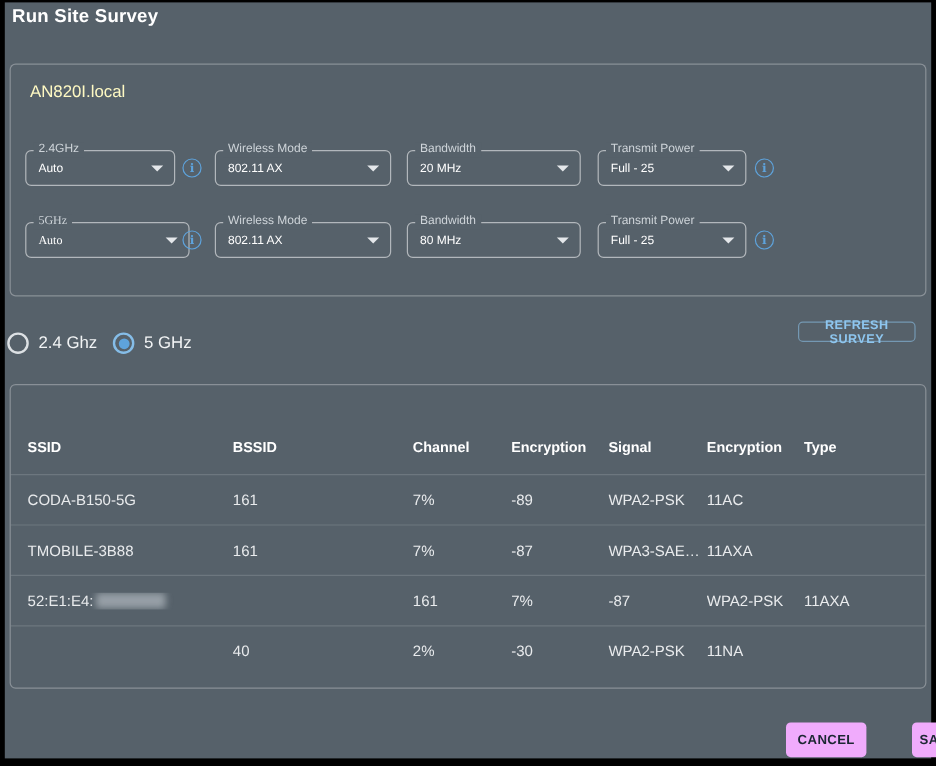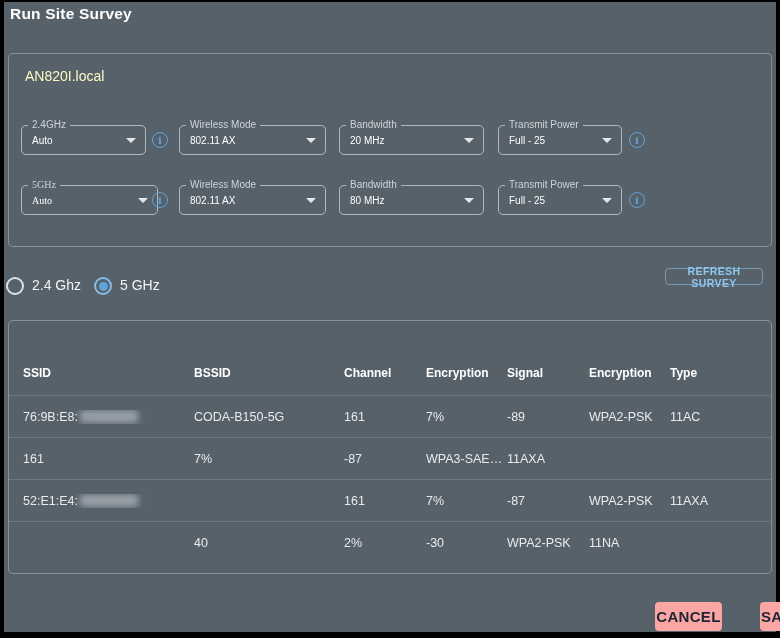--- a/index.html
+++ b/index.html
@@ -117,23 +117,23 @@
   .bssid-cell { display: flex; align-items: center; }
   .redact {
     display: none; width: 58px; height: 13px;
     background: #a7afb6; border-radius: 2px;
     filter: blur(3px); opacity: .8; margin-left: 2px;
   }
 
   
   .footer-btn {
     position: absolute; top: 600px; height: 29px;
-    background: #fca5a5; color: #1c2733;
+    background: #f0abfc; color: #1c2733;
     font-family: "Liberation Sans", sans-serif;
-    font-size: 15px; font-weight: bold; letter-spacing: .3px;
+    font-size: 11px; font-weight: bold; letter-spacing: .3px;
     border: none; border-radius: 4px; cursor: pointer;
     display: flex; align-items: center; justify-content: center;
   }
   #cancel-btn { left: 651px; width: 67px; }
   #save-btn { left: 756px; width: 43px; }
 </style>
 </head>
 <body>
 
 <div class="dialog">
@@ -212,33 +212,30 @@
         <span>SSID</span>
         <span>BSSID</span>
         <span>Channel</span>
         <span>Encryption</span>
         <span>Signal</span>
         <span>Encryption</span>
         <span>Type</span>
       </div>
     <div>
   <div class="trow">
-    <div class="cell bssid-cell">
-      <span>76:9B:E8:</span>
-      <span class="redact" style="display: inline-block;"></span>
-    </div>
     <div class="cell">CODA-B150-5G</div>
     <div class="cell">161</div>
     <div class="cell">7%</div>
     <div class="cell">-89</div>
     <div class="cell">WPA2-PSK</div>
     <div class="cell">11AC</div>
   </div>
 
   <div class="trow">
+    <div class="cell">TMOBILE-3B88</div>
     <div class="cell">161</div>
     <div class="cell">7%</div>
     <div class="cell">-87</div>
     <div class="cell">WPA3-SAE…</div>
     <div class="cell">11AXA</div>
   </div>
 
   <div class="trow">
     <div class="cell bssid-cell">
       <span>52:E1:E4:</span>

